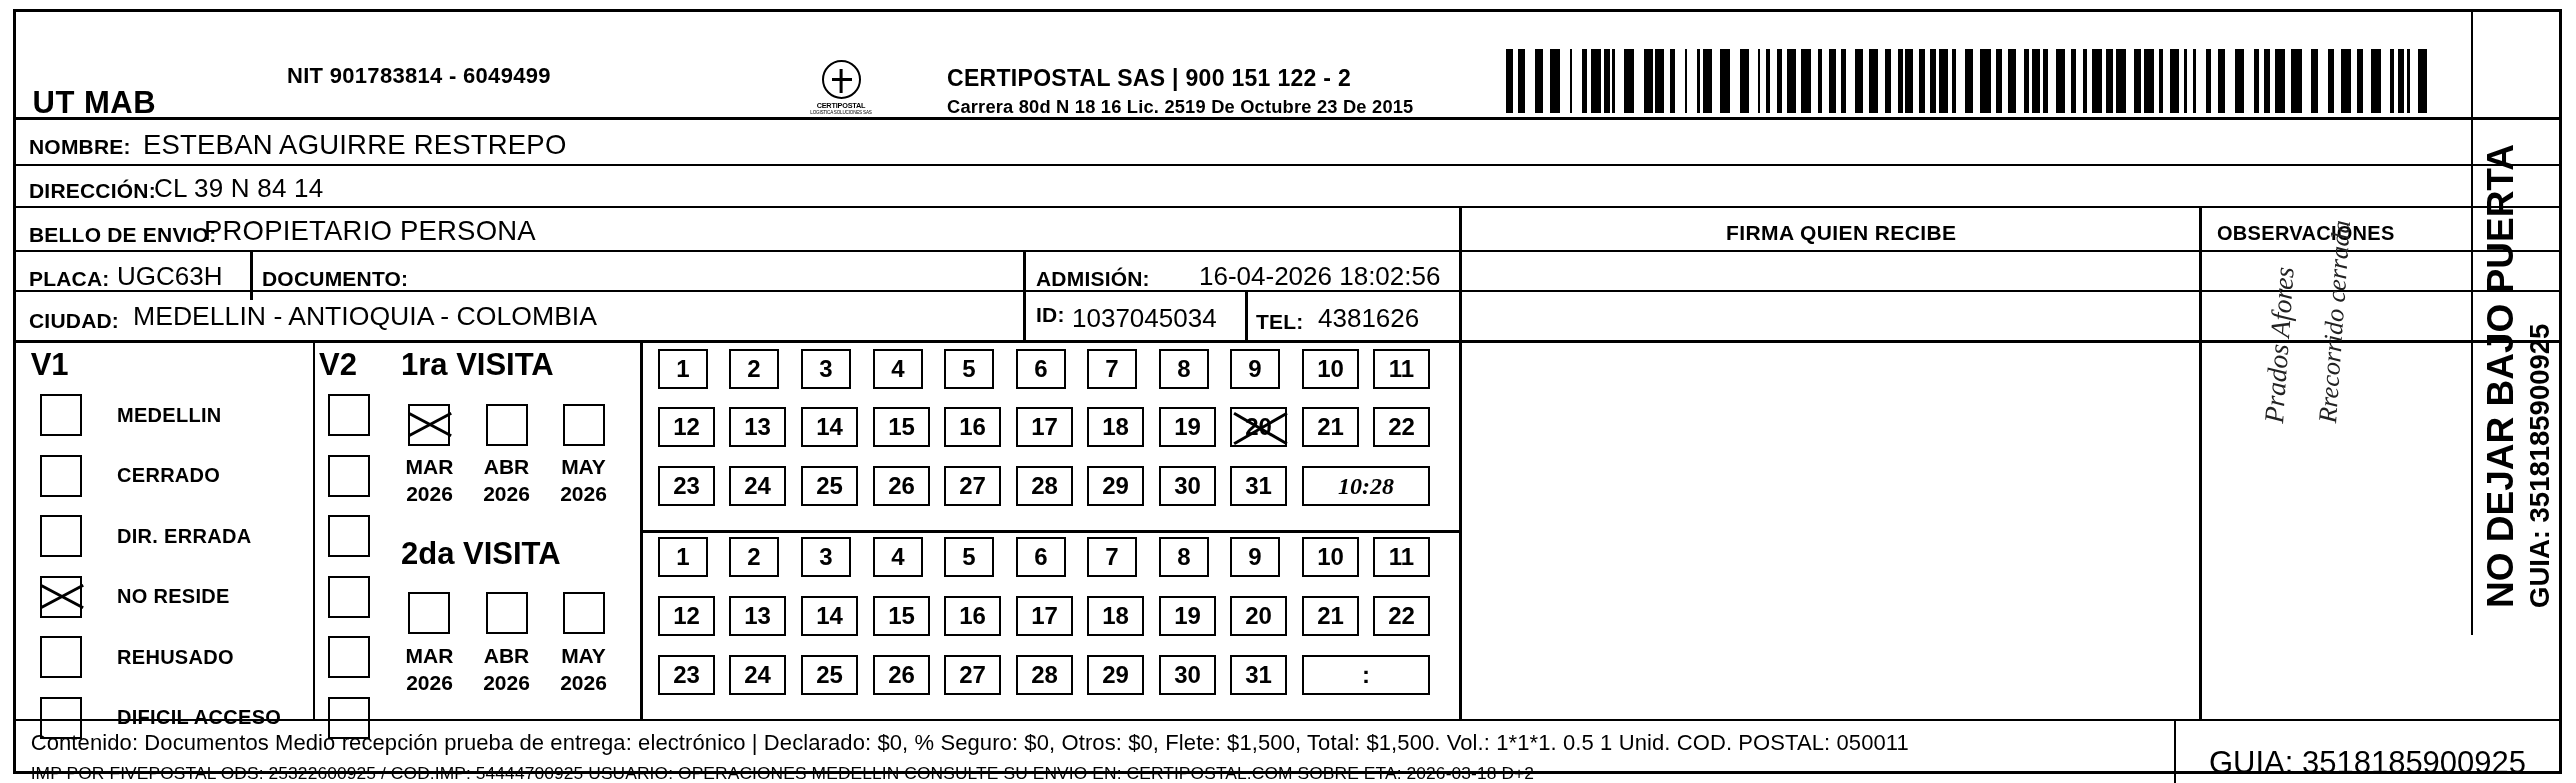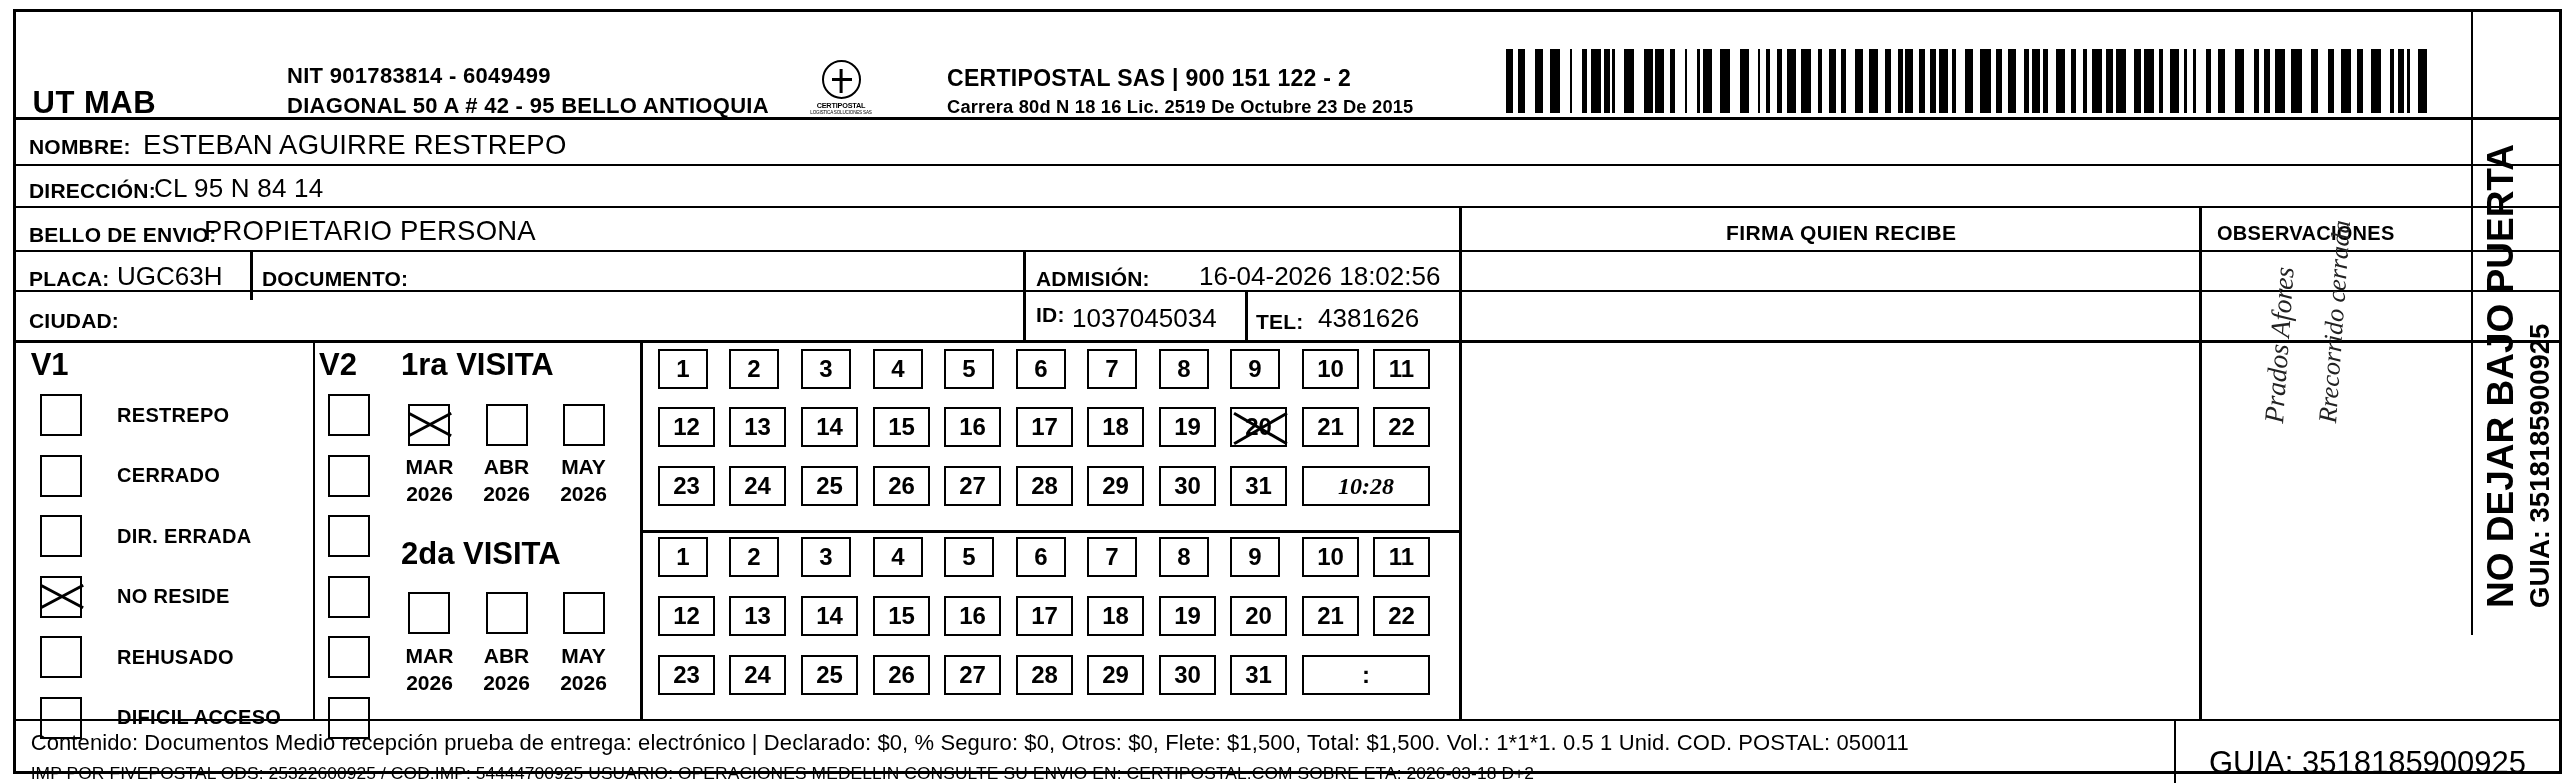--- a/index.html
+++ b/index.html
@@ -77,21 +77,20 @@
 </style>
 </head>
 <body>
 
 <div class="sheet">
   <div class="label">
 
     <div class="header">
       <div class="ut-mab">UT MAB</div>
       <div class="nit">NIT 901783814 - 6049499</div>
-      <div class="diag">DIAGONAL 50 A # 42 - 95  BELLO  ANTIOQUIA</div>
       <div class="cp-logo">
         <div class="ring"></div>
         <div class="cap">CERTIPOSTAL</div>
         <div class="cap2">LOGISTICA SOLUCIONES SAS</div>
       </div>
       <div class="cert1">CERTIPOSTAL SAS | 900 151 122 - 2</div>
       <div class="cert2">Carrera 80d N 18 16  Lic. 2519 De Octubre 23 De 2015</div>
       <div class="barcode" id="barcode">
           <i style="width: 7.3px; margin-right: 4.6px;"></i>
           <i style="width: 7.3px; margin-right: 10px;"></i>
@@ -166,21 +165,21 @@
         </div>
     </div>
 
     <div class="row nombre">
       <span class="r-lab">NOMBRE:</span>
       <span class="r-val">ESTEBAN AGUIRRE RESTREPO</span>
     </div>
 
     <div class="row direccion">
       <span class="r-lab">DIRECCIÓN:</span>
-      <span class="r-val">CL 95 N 84 14</span>
+      <span class="r-val">CL 39 N 84 14</span>
     </div>
 
     <div class="row tipo">
       <span class="r-lab">BELLO DE ENVIO:</span>
       <span class="r-val">PROPIETARIO PERSONA</span>
       <div class="vline" style="left:1443px;top:0;height:44px;"></div>
       <div class="vline" style="left:2183px;top:0;height:44px;"></div>
       <div class="firma-h" style="left:1710px;top:13px;">FIRMA QUIEN RECIBE</div>
       <div class="obs-h" style="left:2201px;top:13.8px;">OBSERVACIONES</div>
     </div>
@@ -192,39 +191,40 @@
       <span class="r-lab" style="position:absolute;left:246px;top:14.7px;">DOCUMENTO:</span>
       <div class="vline" style="left:1007px;top:0;height:48px;"></div>
       <span class="r-lab" style="position:absolute;left:1020px;top:14.7px;">ADMISIÓN:</span>
       <span style="position:absolute;left:1183px;top:9.2px;font-size:26px;">16-04-2026 18:02:56</span>
       <div class="vline" style="left:1443px;top:0;height:48px;"></div>
       <div class="vline" style="left:2183px;top:0;height:48px;"></div>
     </div>
 
     <div class="split2">
       <span class="r-lab" style="position:absolute;left:13px;top:16.5px;">CIUDAD:</span>
+      <span style="position:absolute;left:117px;top:9.2px;font-size:26.6px;">MEDELLIN - ANTIOQUIA - COLOMBIA</span>
       <div class="vline" style="left:1007px;top:0;height:51px;"></div>
       <span class="r-lab" style="position:absolute;left:1020px;top:11px;">ID:</span>
       <span style="position:absolute;left:1056px;top:11px;font-size:26px;">1037045034</span>
       <div class="vline" style="left:1229px;top:0;height:51px;"></div>
       <span class="r-lab" style="position:absolute;left:1240px;top:18.3px;">TEL:</span>
       <span style="position:absolute;left:1302px;top:11px;font-size:26px;">4381626</span>
       <div class="vline" style="left:1443px;top:0;height:51px;"></div>
       <div class="vline" style="left:2183px;top:0;height:51px;"></div>
     </div>
 
     <div class="middle">
 
       <div class="col-v">
         <div class="vhead" style="left:14.7px;top:3.7px;">V1</div>
         <div class="vhead" style="left:303px;top:3.7px;">V2</div>
 
         <div class="chk" style="left:24px;top:51px;"></div>
         <div class="chk" style="left:312px;top:51px;"></div>
-        <div class="st-lab" style="left:101px;top:61px;">RESTREPO</div>
+        <div class="st-lab" style="left:101px;top:61px;">MEDELLIN</div>
 
         <div class="chk" style="left:24px;top:112px;"></div>
         <div class="chk" style="left:312px;top:112px;"></div>
         <div class="st-lab" style="left:101px;top:121px;">CERRADO</div>
 
         <div class="chk" style="left:24px;top:172px;"></div>
         <div class="chk" style="left:312px;top:172px;"></div>
         <div class="st-lab" style="left:101px;top:182px;">DIR. ERRADA</div>
 
         <div class="chk x" style="left:24px;top:233px;"></div>

